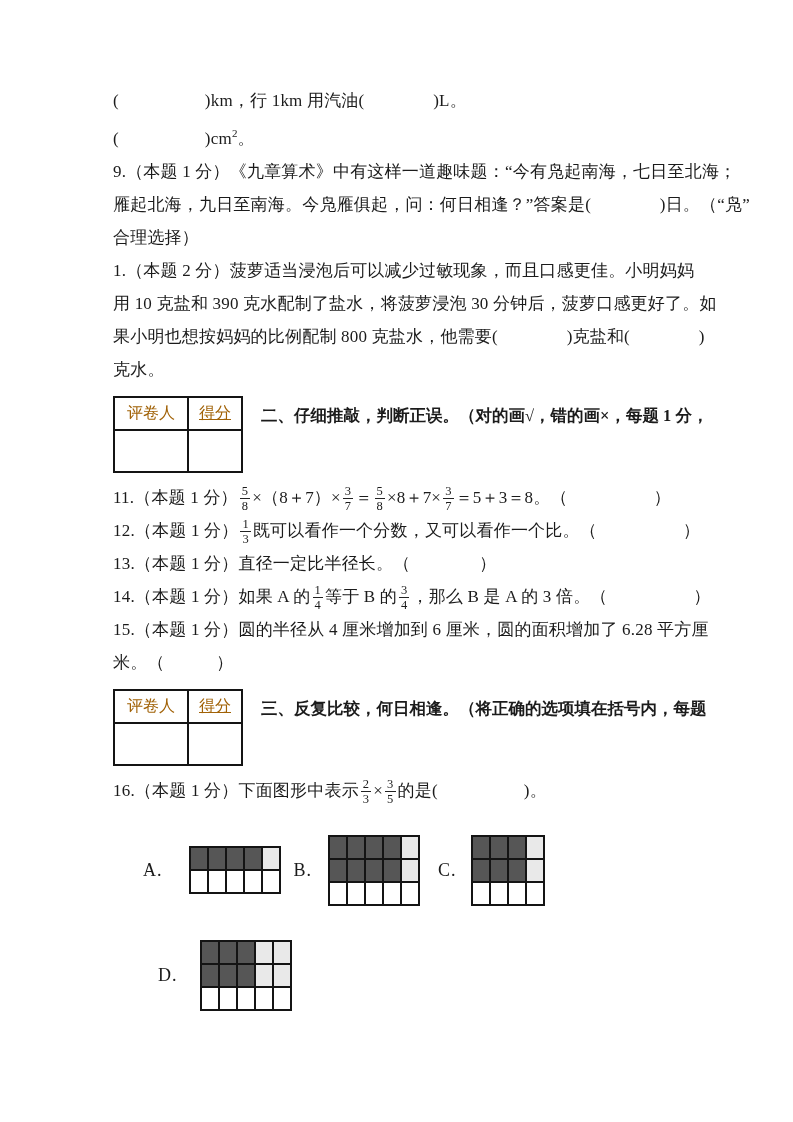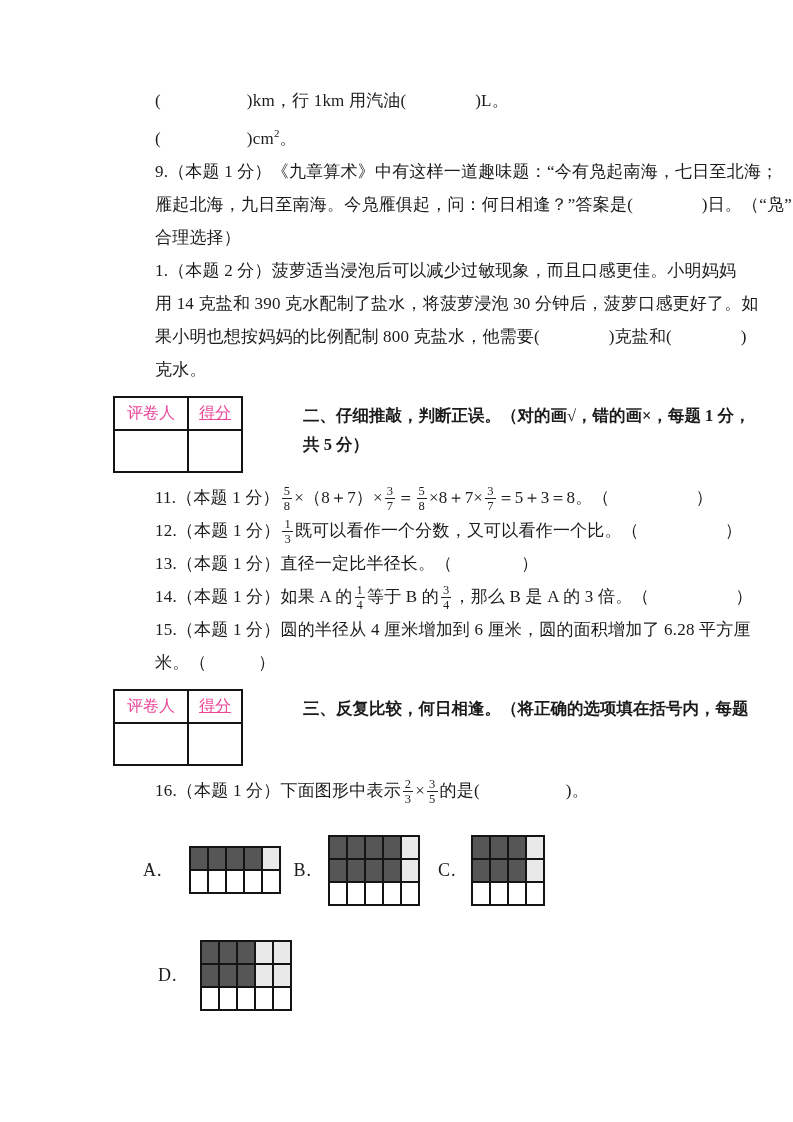--- a/index.html
+++ b/index.html
@@ -12,41 +12,40 @@
     font-family:"Liberation Serif","DejaVu Serif",serif;
     color:#1b1b1b;
     overflow:hidden;
   }
   .block{margin:0;}
   .line{
     font-size:17px;
     line-height:33px;
     white-space:nowrap;
     letter-spacing:0.2px;
-    margin-left:42px;
   }
   sup{font-size:11px;}
   .frac{
     display:inline-block;
     text-align:center;
     vertical-align:-0.55em;
     font-size:12.5px;
     line-height:1.12;
     margin:0 2px;
   }
   .frac .num{display:block;border-bottom:1.4px solid #222;padding:0 2px;}
   .frac .den{display:block;padding:0 2px;}
 
   
   .section{display:flex;align-items:flex-start;margin:10px 0 8px 0;}
   .score-table{border-collapse:collapse;flex:none;margin-right:18px;border:2.5px solid #141414;}
   .score-table td{border:2px solid #141414;text-align:center;vertical-align:middle;}
   .score-table .c1{width:70px;}
   .score-table .c2{width:50px;text-decoration:underline;}
-  .score-table .hdr td{height:29px;font-size:16px;color:#ec4899;}
+  .score-table .hdr td{height:29px;font-size:16px;color:#a16207;}
   .score-table .blank td{height:38px;}
   .section-heading{padding-top:5px;}
   .section-heading .line{
     font-weight:bold;
     font-size:16.5px;
     line-height:29px;
     letter-spacing:0;
   }
 
   
@@ -76,41 +75,40 @@
 
 <div class="page">
 
   <div class="block">
       <div class="line">(　　　　　)km，行 1km 用汽油(　　　　)L。</div>
       <div class="line">(　　　　　)cm<sup>2</sup>。</div>
       <div class="line">9.（本题 1 分）《九章算术》中有这样一道趣味题：“今有凫起南海，七日至北海；</div>
       <div class="line">雁起北海，九日至南海。今凫雁俱起，问：何日相逢？”答案是(　　　　)日。（“凫”</div>
       <div class="line">合理选择）</div>
       <div class="line">1.（本题 2 分）菠萝适当浸泡后可以减少过敏现象，而且口感更佳。小明妈妈</div>
-      <div class="line">用 14 克盐和 390 克水配制了盐水，将菠萝浸泡 30 分钟后，菠萝口感更好了。如</div>
+      <div class="line">用 10 克盐和 390 克水配制了盐水，将菠萝浸泡 30 分钟后，菠萝口感更好了。如</div>
       <div class="line">果小明也想按妈妈的比例配制 800 克盐水，他需要(　　　　)克盐和(　　　　)</div>
       <div class="line">克水。</div>
     </div>
 
   <div class="section">
     <table class="score-table">
       <tbody>
         <tr class="hdr">
           <td class="c1">评卷人</td>
           <td class="c2">得分</td>
         </tr>
         <tr class="blank">
           <td></td>
           <td></td>
         </tr>
       </tbody>
     </table>
     <div class="section-heading">
         <div class="line">二、仔细推敲，判断正误。（对的画√，错的画×，每题 1 分，</div>
-        <div class="line">共 5 分）</div>
       </div>
   </div>
 
   <div class="block">
       <div class="line">11.（本题 1 分）<span class="frac"><span class="num">5</span><span class="den">8</span></span>×（8＋7）×<span class="frac"><span class="num">3</span><span class="den">7</span></span>＝<span class="frac"><span class="num">5</span><span class="den">8</span></span>×8＋7×<span class="frac"><span class="num">3</span><span class="den">7</span></span>＝5＋3＝8。（　　　　　）</div>
       <div class="line">12.（本题 1 分）<span class="frac"><span class="num">1</span><span class="den">3</span></span>既可以看作一个分数，又可以看作一个比。（　　　　　）</div>
       <div class="line">13.（本题 1 分）直径一定比半径长。（　　　　）</div>
       <div class="line">14.（本题 1 分）如果 A 的<span class="frac"><span class="num">1</span><span class="den">4</span></span>等于 B 的<span class="frac"><span class="num">3</span><span class="den">4</span></span>，那么 B 是 A 的 3 倍。（　　　　　）</div>
       <div class="line">15.（本题 1 分）圆的半径从 4 厘米增加到 6 厘米，圆的面积增加了 6.28 平方厘</div>
       <div class="line">米。（　　　）</div>

